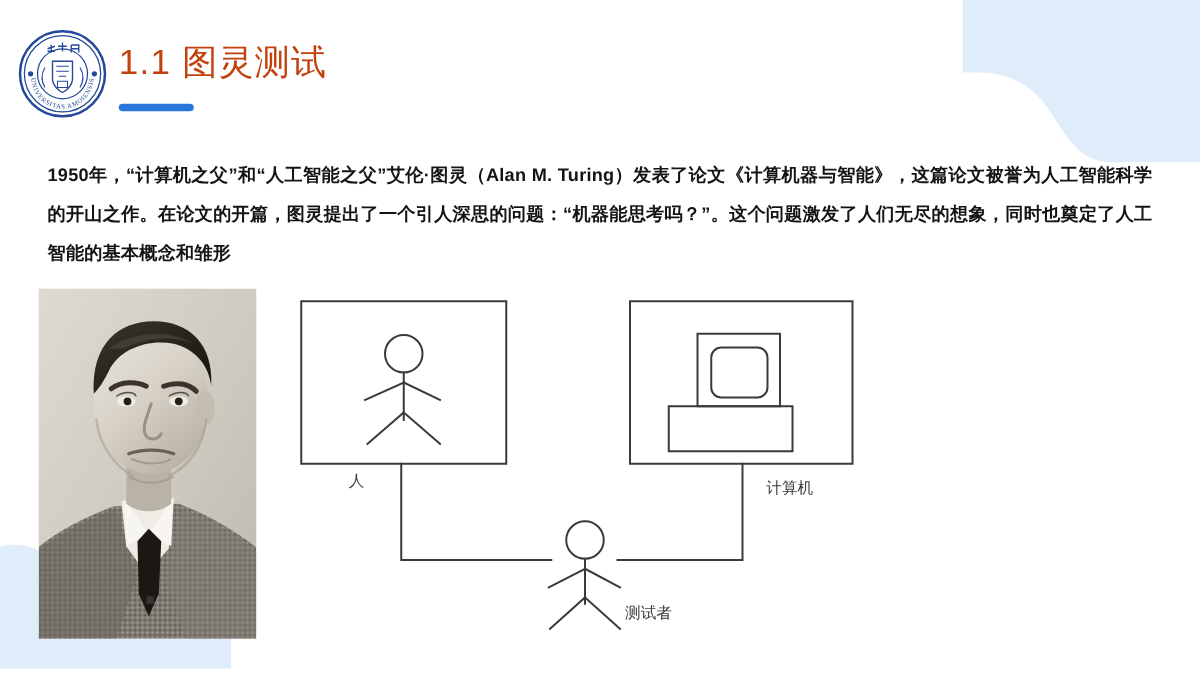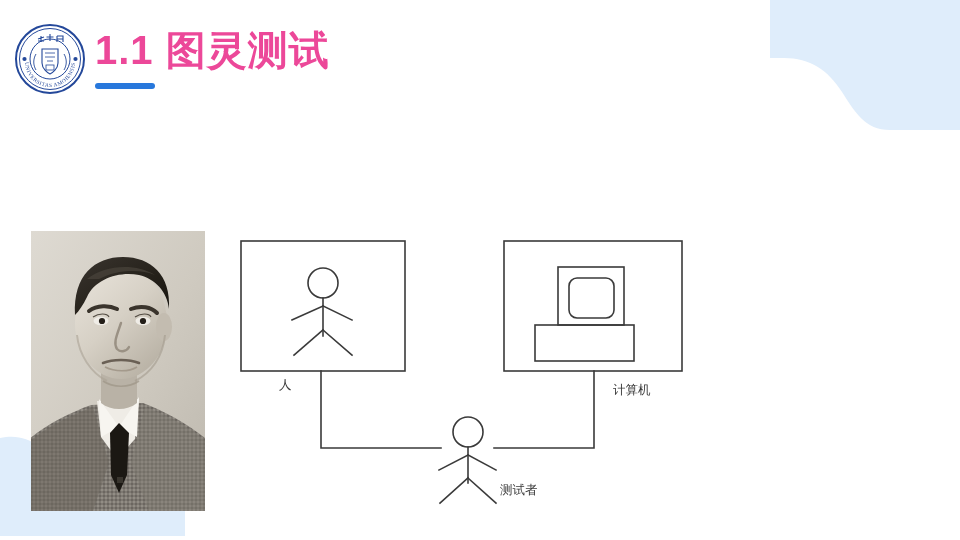--- a/index.html
+++ b/index.html
@@ -38,23 +38,23 @@
     top: 23px;
     width: 72px;
     height: 72px;
   }
   #title-block {
     position: absolute;
     left: 95px;
     top: 26px;
   }
   #page-title {
-    font-size: 40px;
-    font-weight: 700;
-    color: #ec4899;
+    font-size: 28px;
+    font-weight: 400;
+    color: #c2410c;
     letter-spacing: 1px;
     line-height: 48px;
     white-space: nowrap;
     font-family: "Liberation Sans", "DejaVu Sans", sans-serif;
   }
   #title-underline {
     position: absolute;
     left: 95px;
     top: 83px;
     width: 60px;
@@ -160,20 +160,21 @@
         </text>
       </svg>
     </div>
 
     <div id="title-block">
       <div id="page-title">1.1 图灵测试</div>
     </div>
     <div id="title-underline"></div>
   </div>
 
+  <div id="intro-paragraph">1950年，“计算机之父”和“人工智能之父”艾伦·图灵（Alan M. Turing）发表了论文《计算机器与智能》，这篇论文被誉为人工智能科学的开山之作。在论文的开篇，图灵提出了一个引人深思的问题：“机器能思考吗？”。这个问题激发了人们无尽的想象，同时也奠定了人工智能的基本概念和雏形</div>
 
   <div id="turing-portrait">
     <svg width="174" height="280" viewBox="0 0 174 280" xmlns="http://www.w3.org/2000/svg">
       <defs>
         <linearGradient id="bgGrad" x1="0" y1="0" x2="1" y2="1">
           <stop offset="0%" stop-color="#dedad2"></stop>
           <stop offset="55%" stop-color="#cfcac0"></stop>
           <stop offset="100%" stop-color="#bdb8ae"></stop>
         </linearGradient>
         <linearGradient id="faceGrad" x1="0.15" y1="0" x2="0.9" y2="1">

